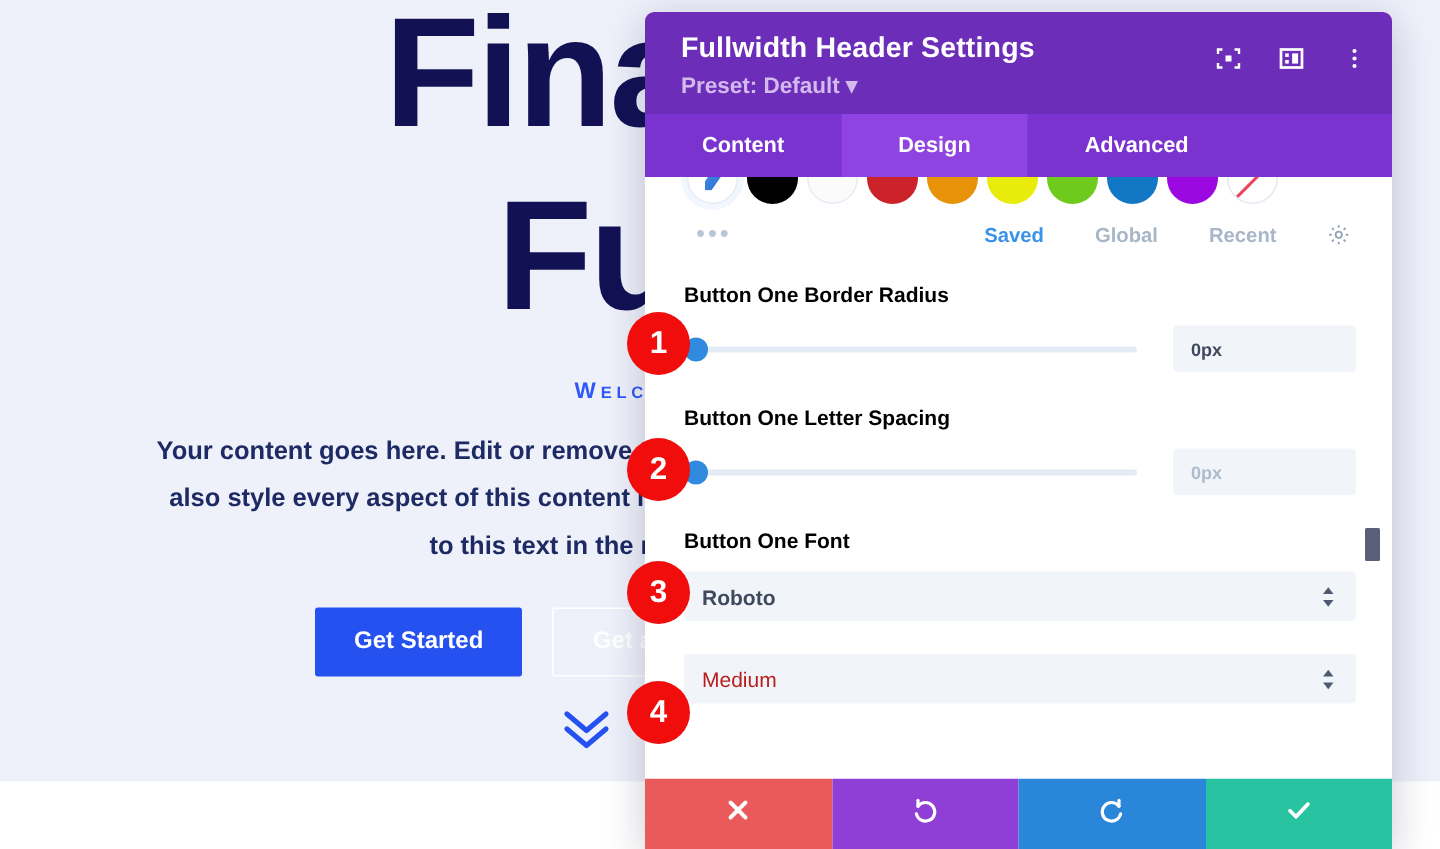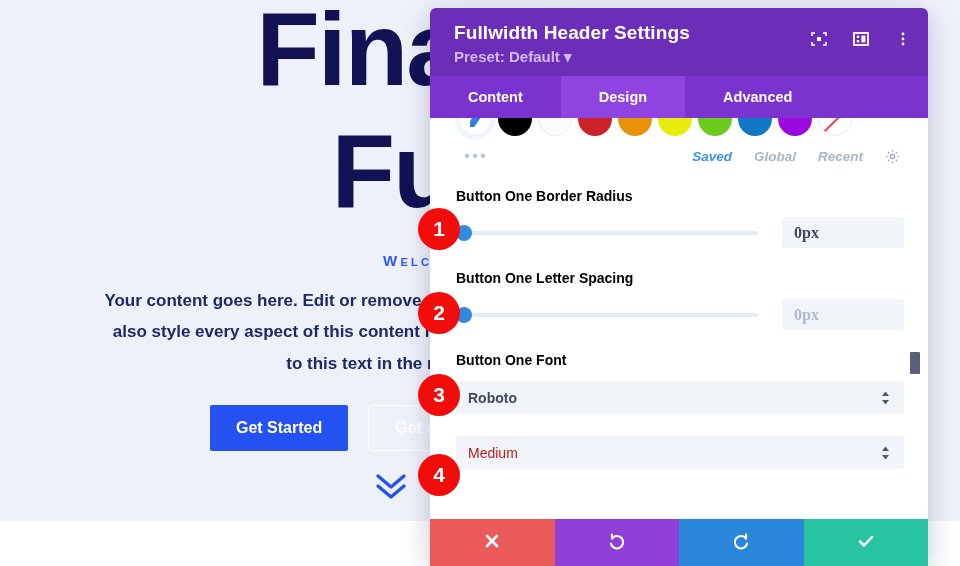--- a/index.html
+++ b/index.html
@@ -121,21 +121,21 @@
   .sw.none::after {
     content:""; position:absolute; left:-4px; top:15px; width:44px; height:2px;
     background:#e8455a; transform: rotate(-45deg);
   }
 
   .meta-row {
     display: flex; align-items: center; justify-content: space-between;
     margin-top: 4px; padding-right: 4px;
   }
   .dots { color: #b9c6d8; font-size: 17px; letter-spacing: 2px; padding-left: 8px; }
-  .meta-links { display: flex; align-items: flex-end; gap: 22px; font-style: italic; }
+  .meta-links { display: flex; align-items: flex-end; gap: 34px; }
   .meta-link { font-size: 13.5px; font-weight: 700; color: #a9b6c8; }
   .meta-link.active { color: #3b93e8; }
   .gear { width: 15px; height: 15px; }
 
   .field { margin-top: 22px; }
   .field-label {
     font-size: 14px; font-weight: 700; color: #000000; margin-bottom: 13px;
   }
   .slider-row { display: flex; align-items: center; gap: 0; }
   .slider-wrap { flex: 1 1 auto; position: relative; height: 18px; padding-right: 24px; }
@@ -143,22 +143,22 @@
     position: absolute; left: 0; right: 24px; top: 7px; height: 4px;
     background: #e3ebf5; border-radius: 2px;
   }
   .slider-thumb {
     position: absolute; left: 0px; top: 1px; width: 16px; height: 16px;
     border-radius: 50%; background: #2f8ae0;
   }
   .num-input {
     width: 122px; flex: 0 0 auto; height: 31px;
     background: #f1f4f9; border: none; border-radius: 3px;
-    padding: 0 12px; font-size: 16px; font-weight: 700; color: #3e4a5c;
-    font-family: Liberation Serif, serif;
+    padding: 0 12px; font-size: 12px; font-weight: 700; color: #3e4a5c;
+    font-family: Liberation Sans, sans-serif;
   }
   .num-input::placeholder { color: #aebbcd; font-weight: 700; }
 
   .select-wrap { position: relative; }
   .select-box {
     width: 100%; height: 33px; background: #f1f4f9; border: none;
     border-radius: 3px; padding: 0 12px; display: flex; align-items: center;
     font-size: 14px; font-weight: 700; color: #3e4a5c;
   }
   .select-box.placeholder { color: #b91c1c; font-weight: 400; }

